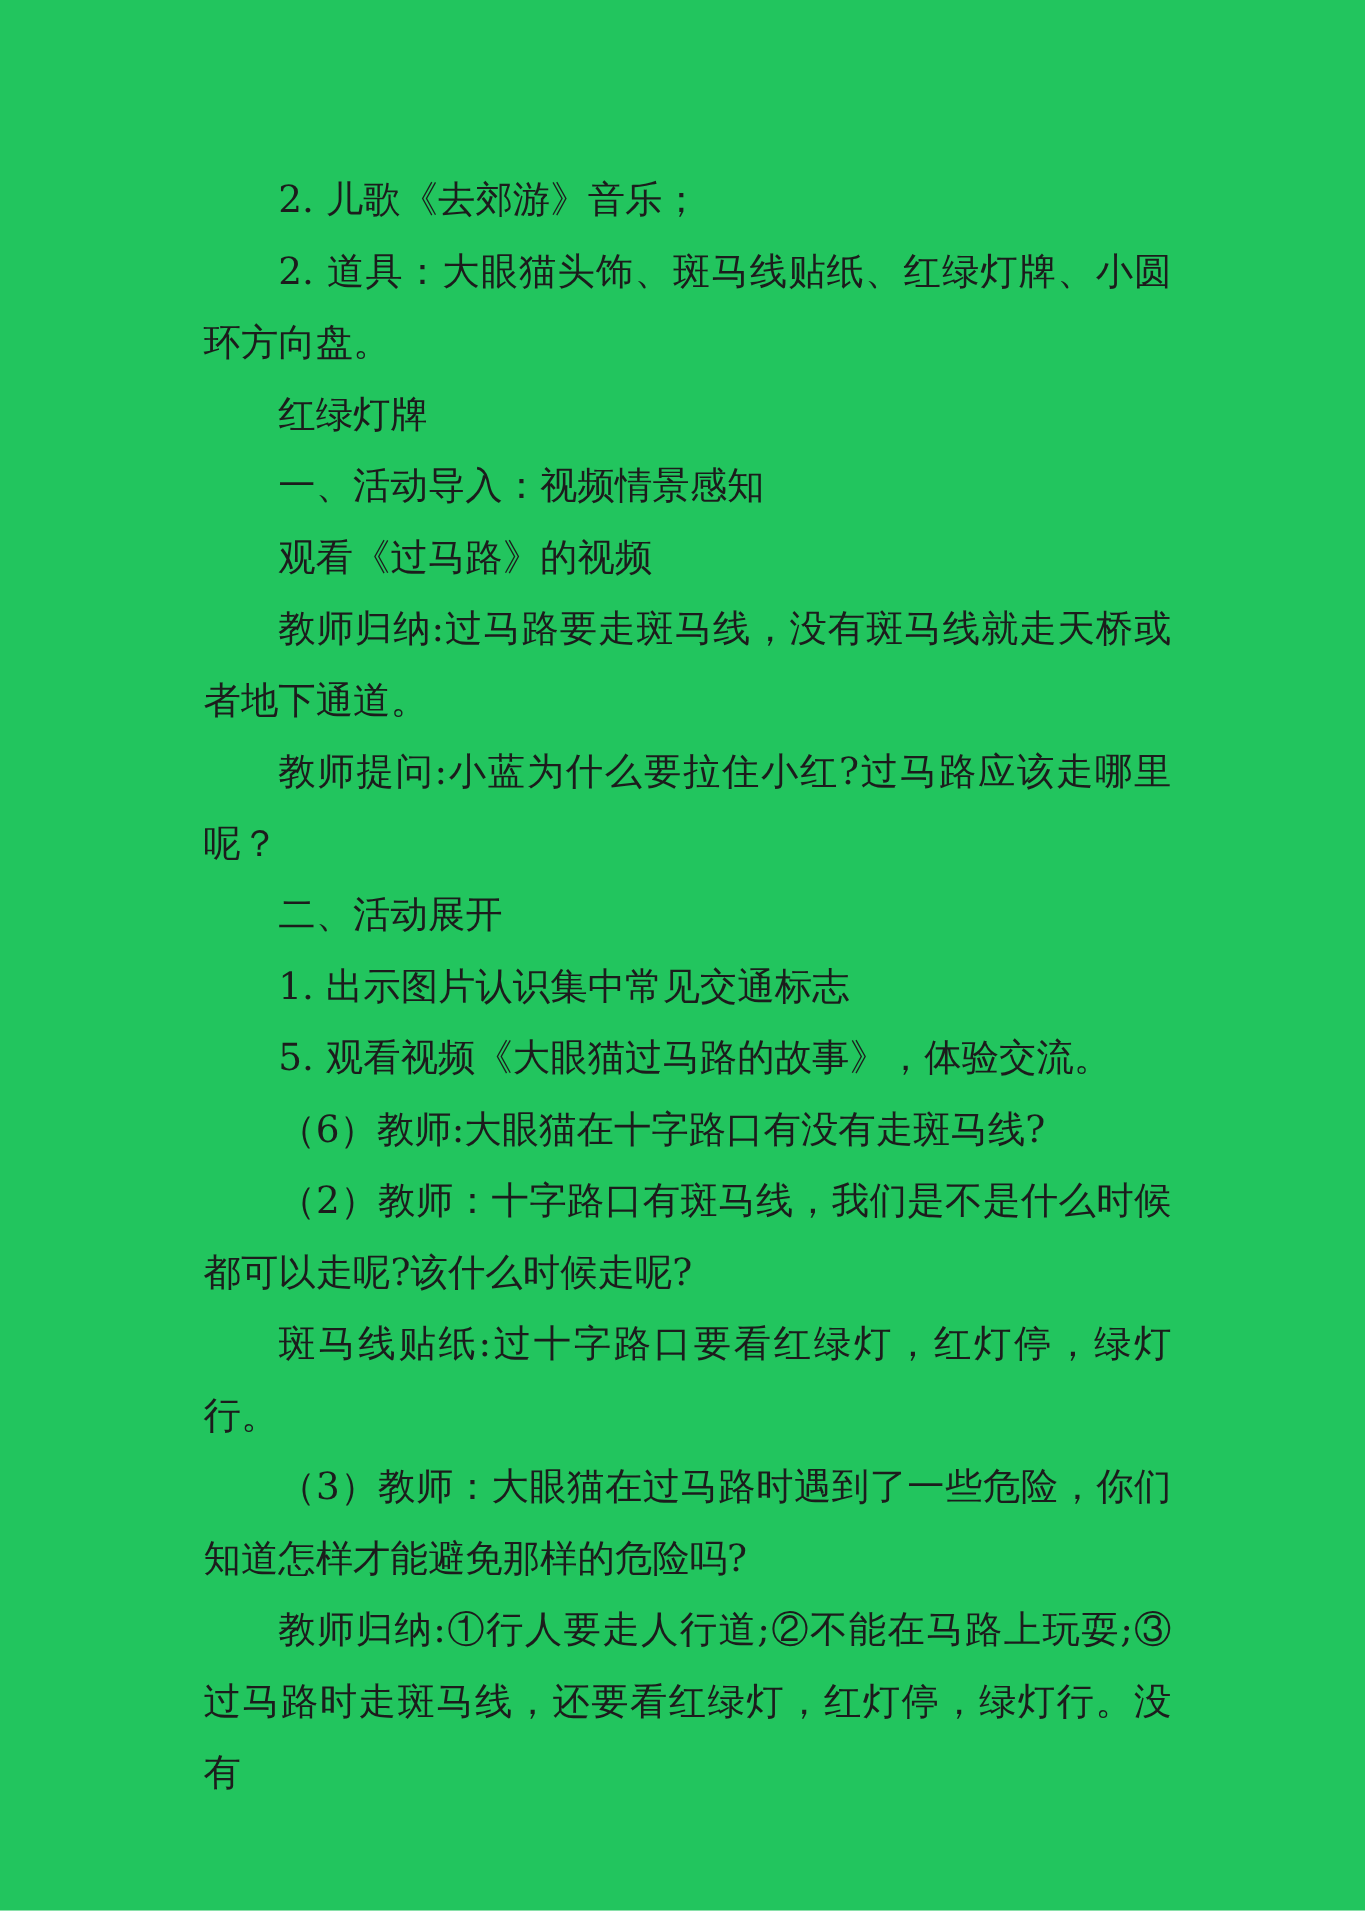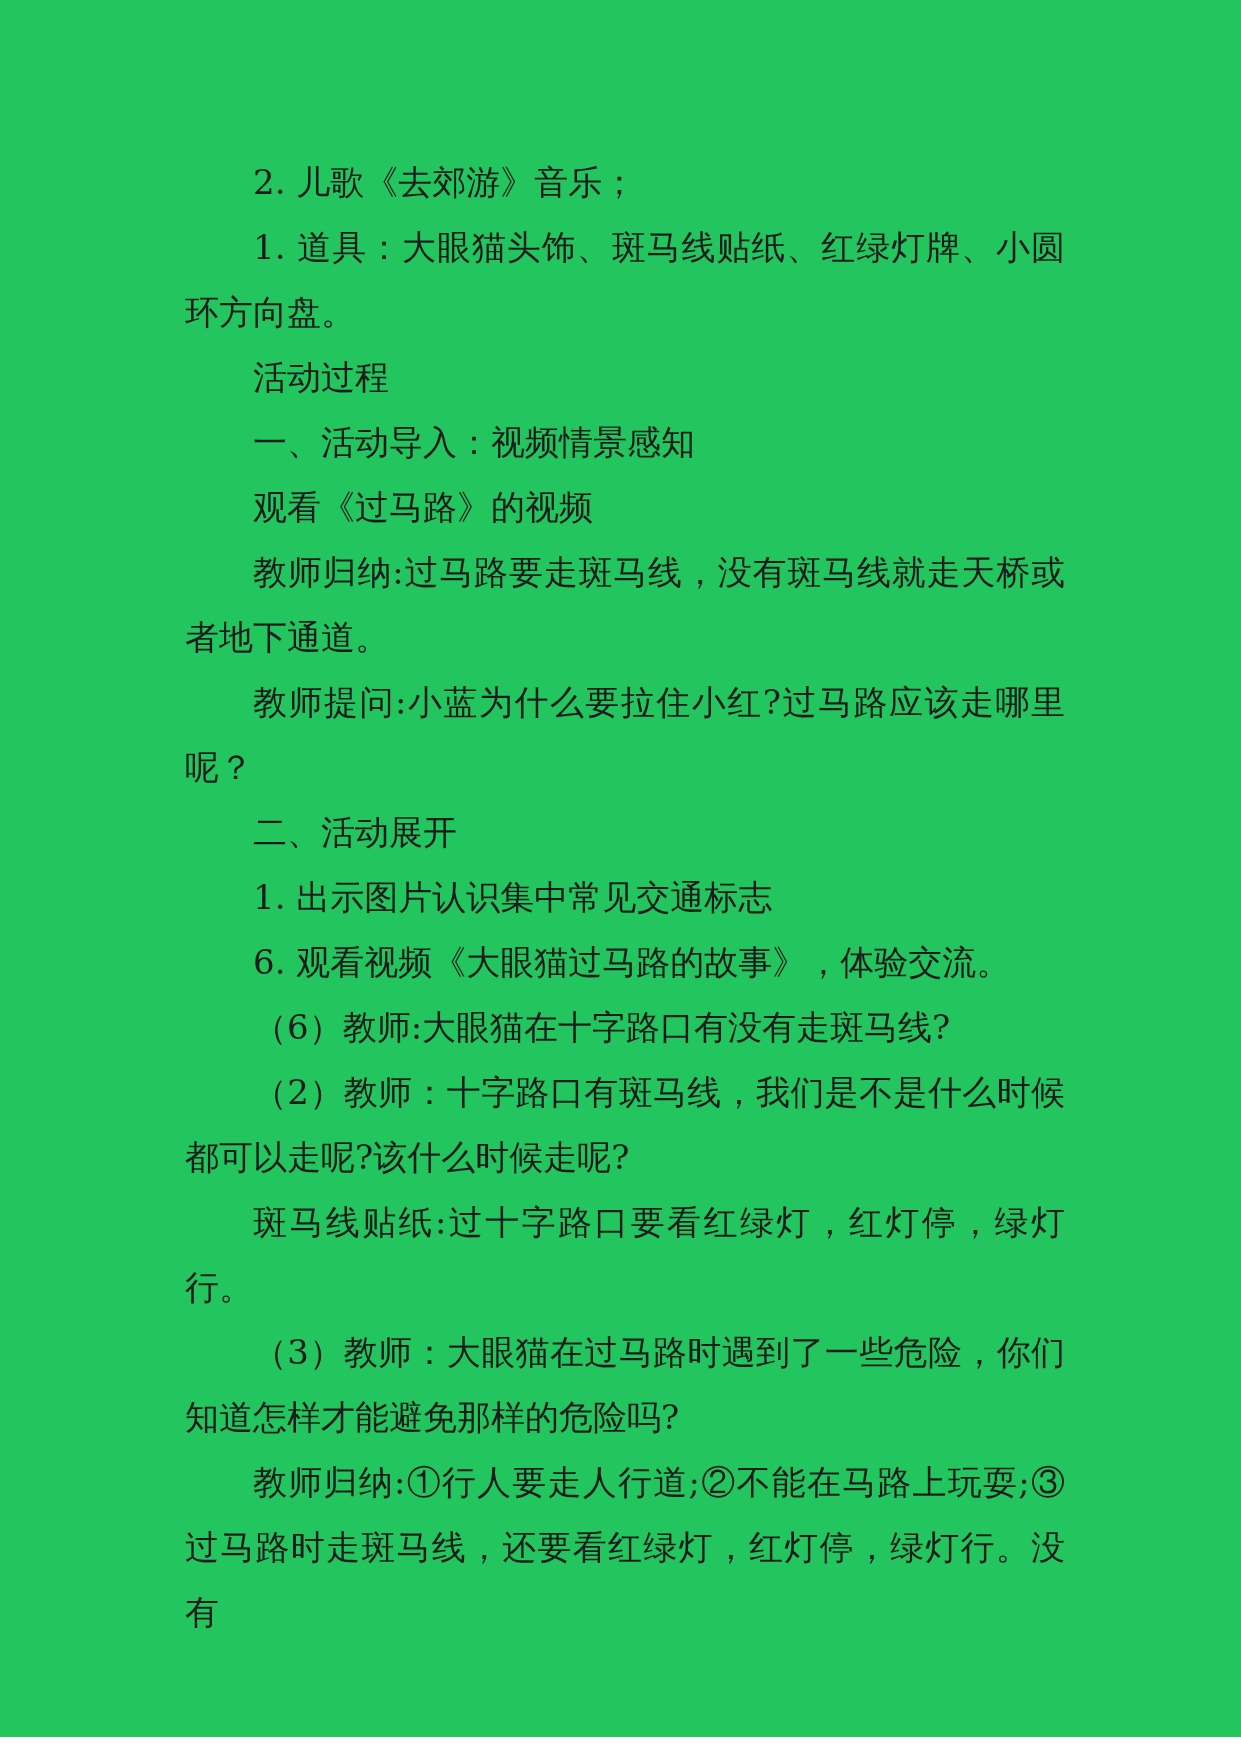--- a/index.html
+++ b/index.html
@@ -34,28 +34,28 @@
     word-break: break-all;
     overflow-wrap: anywhere;
   }
 </style>
 </head>
 <body>
 
 <div class="doc-page">
   <div class="doc-body" id="doc-body">
       <p class="para">2. 儿歌《去郊游》音乐；</p>
-      <p class="para">1. 道具：大眼猫头饰、斑马线贴纸、红绿灯牌、小圆环方向盘。</p>
-      <p class="para">活动过程</p>
+      <p class="para">2. 道具：大眼猫头饰、斑马线贴纸、红绿灯牌、小圆环方向盘。</p>
+      <p class="para">红绿灯牌</p>
       <p class="para">一、活动导入：视频情景感知</p>
       <p class="para">观看《过马路》的视频</p>
       <p class="para">教师归纳:过马路要走斑马线，没有斑马线就走天桥或者地下通道。</p>
       <p class="para">教师提问:小蓝为什么要拉住小红?过马路应该走哪里呢？</p>
       <p class="para">二、活动展开</p>
       <p class="para">1. 出示图片认识集中常见交通标志</p>
-      <p class="para">6. 观看视频《大眼猫过马路的故事》，体验交流。</p>
+      <p class="para">5. 观看视频《大眼猫过马路的故事》，体验交流。</p>
       <p class="para">（6）教师:大眼猫在十字路口有没有走斑马线?</p>
       <p class="para">（2）教师：十字路口有斑马线，我们是不是什么时候都可以走呢?该什么时候走呢?</p>
       <p class="para">斑马线贴纸:过十字路口要看红绿灯，红灯停，绿灯行。</p>
       <p class="para">（3）教师：大眼猫在过马路时遇到了一些危险，你们知道怎样才能避免那样的危险吗?</p>
       <p class="para">教师归纳:①行人要走人行道;②不能在马路上玩耍;③过马路时走斑马线，还要看红绿灯，红灯停，绿灯行。没有</p>
     </div>
 </div>
 
 </body></html>

